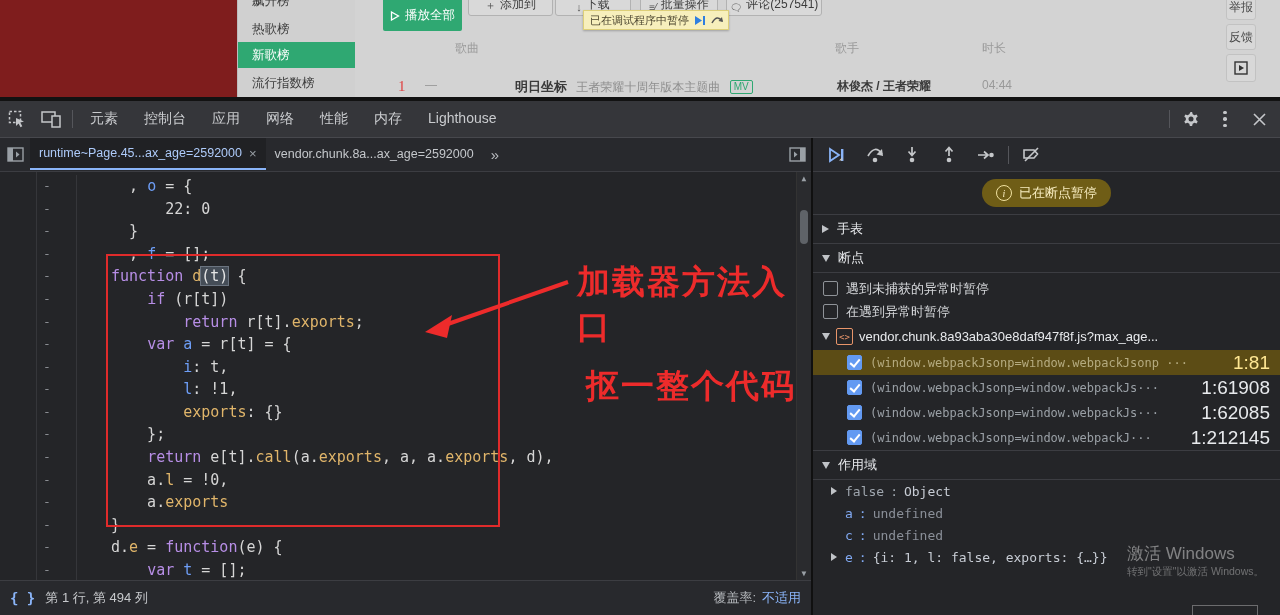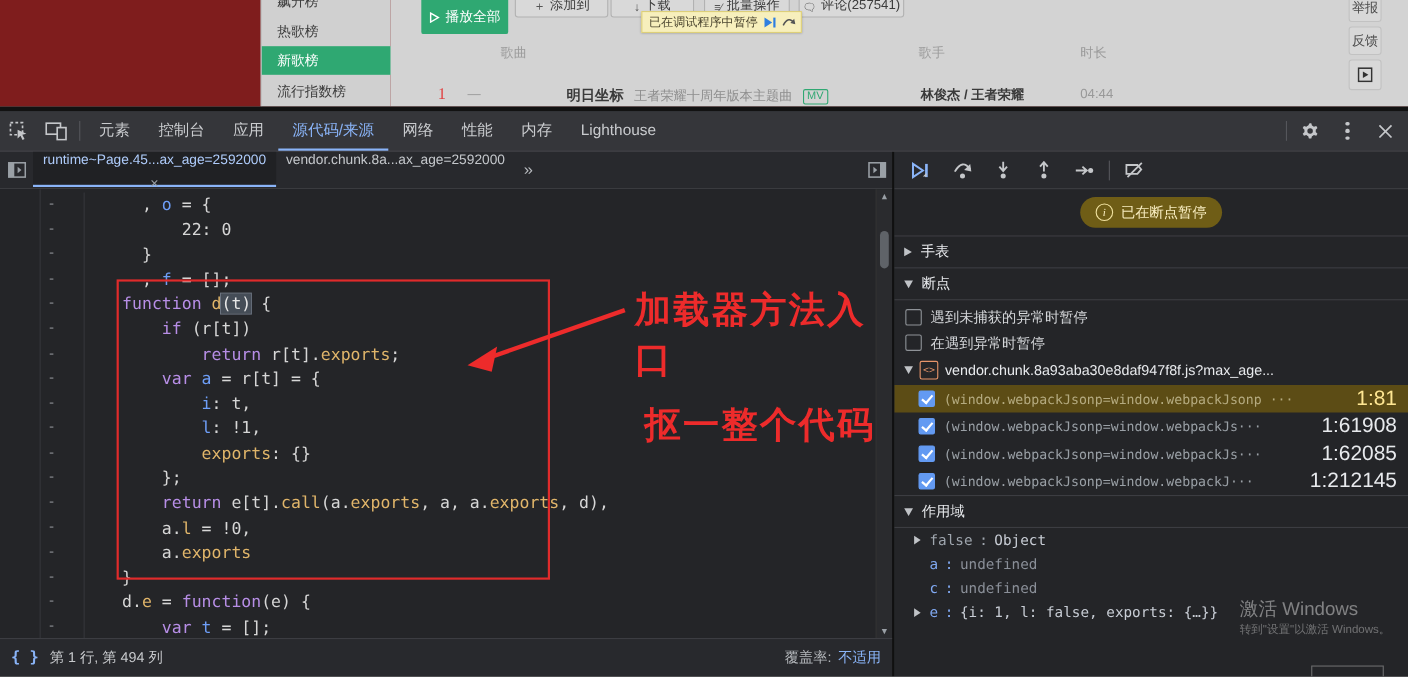--- a/index.html
+++ b/index.html
@@ -31,21 +31,21 @@
   .dt-tab{padding:0 13px;font-size:14px;color:#c9cbce;line-height:33px;height:35px;box-sizing:border-box;}
   .dt-tab.active{color:#8ab4f8;border-bottom:2.5px solid #8ab4f8;}
   .tool-ic{width:34px;height:26px;display:flex;align-items:center;justify-content:center;color:#c5c7ca;}
   .vsep{width:1px;height:18px;background:#55565b;margin:0 4px;}
   .kebab{display:flex;flex-direction:column;gap:3px;}
   .kebab i{width:3.5px;height:3.5px;border-radius:50%;background:#c5c7ca;display:block;}
 
   #dt-body{display:flex;height:477px;}
   #left-pane{width:813px;display:flex;flex-direction:column;border-right:2px solid #101010;box-sizing:border-box;}
   #file-tabs{height:33px;background:#28292d;border-bottom:1px solid #3c3d42;display:flex;align-items:center;font-size:12.5px;}
-  .ftab{height:32px;display:flex;align-items:center;padding:0 9px;gap:7px;box-sizing:border-box;flex-direction:column;}
+  .ftab{height:32px;display:flex;align-items:center;padding:0 9px;gap:7px;box-sizing:border-box;}
   .ftab.active{border-bottom:2px solid #8ab4f8;color:#aecbfa;background:#202124;}
   .ftab.idle{color:#c4c7cb;}
   .ftab .x{color:#9aa0a6;font-size:13px;}
   .chev{color:#b9bcc0;font-size:15px;padding:0 8px;}
 
   #code-wrap{height:409px;position:relative;background:#242528;overflow:hidden;
              font-family:"DejaVu Sans Mono","Liberation Mono",monospace;}
   #gutter-a{position:absolute;left:0;top:0;bottom:0;width:36px;border-right:1px solid #35363a;}
   #gutter-marks{position:absolute;left:37px;top:3px;width:39px;border-right:1px solid #35363a;height:100%;
                 color:#8a8d92;font-size:13px;}
@@ -81,21 +81,21 @@
   .car-r{width:0;height:0;border-left:7px solid #c0c3c7;border-top:4.5px solid transparent;border-bottom:4.5px solid transparent;}
   .car-d{width:0;height:0;border-top:7px solid #c0c3c7;border-left:4.5px solid transparent;border-right:4.5px solid transparent;}
   .cb-row{display:flex;align-items:center;gap:8px;height:23px;padding-left:10px;color:#d5d7da;}
   .cb{width:13px;height:13px;border:1.5px solid #8f9398;border-radius:2px;background:transparent;}
   .cb.on{background:#639af2;border-color:#639af2;position:relative;}
   .cb.on:after{content:"";position:absolute;left:3.5px;top:0.5px;width:4px;height:8px;border:solid #fff;
                border-width:0 2px 2px 0;transform:rotate(40deg);}
   #bp-file{display:flex;align-items:center;gap:6px;height:27px;padding-left:9px;color:#e8eaed;}
   .scr-ic{width:15px;height:15px;border:1.3px solid #e8956a;border-radius:2px;color:#e8956a;font-size:9px;
           display:flex;align-items:center;justify-content:center;font-family:"DejaVu Sans Mono",monospace;}
-  .bp-row{display:flex;align-items:center;height:25px;padding:0 10px 0 22px;gap:8px;}
+  .bp-row{display:flex;align-items:center;height:25px;padding:0 10px 0 34px;gap:8px;}
   .bp-row.sel{background:#5c4c15;}
   .bp-snip{flex:1;overflow:hidden;white-space:nowrap;color:#9aa0a6;font-family:"DejaVu Sans Mono",monospace;font-size:12px;}
   .bp-row.sel .bp-snip{color:#b5ab80;}
   .bp-loc{color:#e8eaed;font-size:19px;}
   .bp-row.sel .bp-loc{color:#ffe793;}
   .scope-row{display:flex;align-items:center;height:22px;padding-left:32px;gap:6px;
              font-family:"DejaVu Sans Mono",monospace;font-size:13px;}
   .scope-row .car-r{border-left-width:6px;border-top-width:4px;border-bottom-width:4px;margin-left:-14px;margin-right:2px;}
   .vn{color:#81a9f2;} .vn.this{color:#9fa6ae;}
   .vv{color:#c8cdd5;} .vv.undef{color:#8a8f98;}
@@ -189,21 +189,20 @@
     <span class="tool-ic">
       <svg width="20" height="18" viewBox="0 0 20 18">
           <rect x="1" y="2" width="13" height="10" fill="none" stroke="currentColor" stroke-width="1.5"></rect>
           <rect x="11" y="6" width="8" height="11" fill="#35363a" stroke="currentColor" stroke-width="1.5"></rect>
         </svg>
     </span>
     <span class="vsep"></span>
     <span class="dt-tab">元素</span>
     <span class="dt-tab">控制台</span>
     <span class="dt-tab">应用</span>
-    <span class="dt-tab active">源代码/来源</span>
     <span class="dt-tab">网络</span>
     <span class="dt-tab">性能</span>
     <span class="dt-tab">内存</span>
     <span class="dt-tab">Lighthouse</span>
     <span style="margin-left:auto" class="vsep"></span>
     <span class="tool-ic">
       <svg width="18" height="18" viewBox="0 0 18 18" fill="currentColor">
           <path fill-rule="evenodd" d="M9 0.8 L10.6 0.8 L11.2 3 A6.2 6.2 0 0 1 12.9 4 L15.1 3.3 L16.2 5.2 L14.6 6.8 A6.2 6.2 0 0 1 14.6 8.8 L16.2 10.4 L15.1 12.3 L12.9 11.6 A6.2 6.2 0 0 1 11.2 12.6 L10.6 14.8 L8.4 14.8 L7.8 12.6 A6.2 6.2 0 0 1 6.1 11.6 L3.9 12.3 L2.8 10.4 L4.4 8.8 A6.2 6.2 0 0 1 4.4 6.8 L2.8 5.2 L3.9 3.3 L6.1 4 A6.2 6.2 0 0 1 7.8 3 Z M9.5 5.3 A2.5 2.5 0 1 0 9.5 10.3 A2.5 2.5 0 0 0 9.5 5.3 Z" transform="translate(-0.5 1.2)"></path>
         </svg>
     </span>

